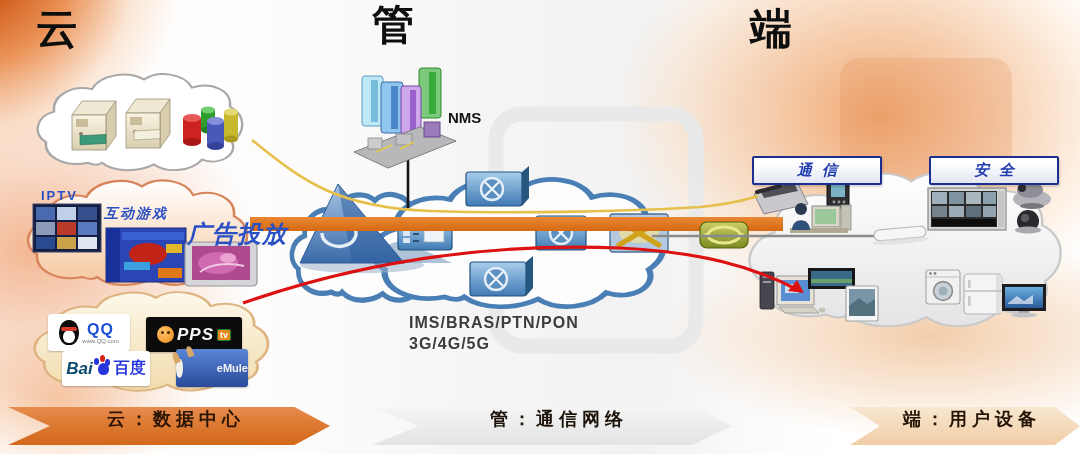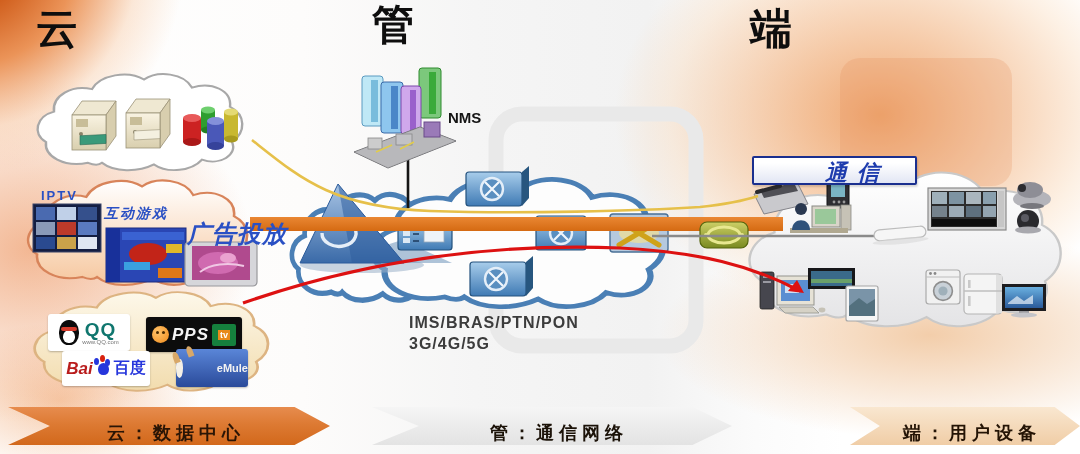--- a/index.html
+++ b/index.html
@@ -14,52 +14,51 @@
       radial-gradient(ellipse 340px 130px at 930px 335px,rgba(242,203,166,.95),rgba(255,255,255,0) 80%),
       linear-gradient(90deg,#fff 0%,#fdfcfb 28%,#f5f5f5 44%,#f2f2f2 60%,#fbfbfb 70%,#fff 78%);
   }
   .abs{position:absolute;}
   .big-title{font-family:"Liberation Serif",serif;font-weight:900;font-size:42px;color:#0e0e0e;line-height:1;}
   .blue-label{color:#2a50c4;font-weight:bold;}
   .italic{font-style:italic;}
   .cat-box{
     width:126px;height:25px;border:2px solid #1a2f8f;border-radius:2px;
     background:linear-gradient(180deg,#ffffff 20%,#e2e6f4 100%);
-    display:flex;align-items:flex-start;justify-content:center;
+    display:flex;align-items:center;justify-content:center;
     font-family:"Liberation Serif",serif;font-weight:bold;font-style:italic;
-    font-size:22px;letter-spacing:10px;color:#1e3cae;text-indent:10px;
+    font-size:15px;letter-spacing:10px;color:#1e3cae;text-indent:10px;
     box-shadow:1px 2px 2px rgba(0,0,0,.15);
-    padding-left:35px;
   }
   .banner{
-    top:407px;height:38px;display:flex;align-items:flex-end;justify-content:center;
+    top:407px;height:38px;display:flex;align-items:flex-start;justify-content:center;
     clip-path:polygon(0 0,89% 0,100% 50%,89% 100%,0 100%,13% 50%);
     font-family:"Liberation Serif",serif;font-weight:bold;font-size:18px;
     letter-spacing:5px;color:#2a1505;padding-left:14px;box-sizing:border-box;
   }
   .banner-cloud{left:8px;width:322px;background:linear-gradient(180deg,#e78c4e 0%,#dd7a33 45%,#d2681b 100%);}
   .banner-pipe{left:372px;width:360px;background:linear-gradient(180deg,#f5f5f5,#e3e3e3);color:#1b1208;}
   .banner-terminal{left:850px;width:230px;background:linear-gradient(180deg,#f9e7d0,#f0cda6);color:#241405;}
   .tech-text{font-weight:bold;font-size:16px;color:#3c3c3c;letter-spacing:1px;}
   
   .logo{display:flex;align-items:center;justify-content:center;gap:3px;border-radius:3px;box-shadow:0 1px 2px rgba(0,0,0,.25);}
   .logo-qq{left:48px;top:314px;width:82px;height:37px;background:#fff;}
   .qq-penguin{width:20px;height:25px;background:#0b0b0b;border-radius:48% 48% 46% 46%;position:relative;}
   .qq-penguin::after{content:"";position:absolute;left:4px;top:10px;width:12px;height:13px;background:#fff;border-radius:50% 50% 45% 45%;}
   .qq-penguin::before{content:"";position:absolute;left:2px;top:7px;width:16px;height:4px;background:#d43a2a;border-radius:2px;z-index:2;}
   .qq-text{display:flex;flex-direction:column;align-items:center;line-height:1;}
-  .qq-main{font-weight:900;font-size:19px;color:#0f766e;letter-spacing:1px;}
+  .qq-main{font-weight:900;font-size:16px;color:#1d4ed8;letter-spacing:1px;}
   .qq-sub{font-size:6px;color:#777;}
   .logo-pps{left:146px;top:317px;width:96px;height:35px;background:#0c0c0c;}
   .pps-face{width:17px;height:17px;border-radius:50%;background:radial-gradient(circle at 35% 35%,#ffc36a,#f08a1a);position:relative;}
   .pps-face::after{content:"";position:absolute;left:4px;top:5px;width:3px;height:3px;border-radius:50%;background:#4a2a00;box-shadow:6px 0 0 #4a2a00;}
   .pps-main{font-weight:900;font-style:italic;font-size:17px;color:#f5f5f5;letter-spacing:1px;}
-  .pps-tv{font-weight:bold;font-size:9px;color:#fff;background:#e88a1a;border:6px solid #15803d;border-radius:2px;padding:0 2px;line-height:10px;}
+  .pps-tv{font-weight:bold;font-size:9px;color:#fff;background:#e88a1a;border:1px solid #15803d;border-radius:2px;padding:0 2px;line-height:10px;}
   .logo-baidu{left:62px;top:351px;width:88px;height:35px;background:#fff;}
-  .baidu-latin{font-weight:900;font-style:italic;font-size:17px;color:#b91c1c;}
+  .baidu-latin{font-weight:900;font-style:italic;font-size:17px;color:#0c4a6e;}
   .paw{display:inline-block;width:11px;height:12px;background:#2636dc;border-radius:50% 50% 46% 46%;position:relative;margin:0 2px;}
   .paw::before{content:"";position:absolute;left:-4px;top:-5px;width:5px;height:7px;border-radius:50%;background:#2636dc;box-shadow:6px -3px 0 0 #d9220f,11px 1px 0 0 #2636dc;}
   .baidu-cn{font-weight:900;font-size:16px;color:#2636dc;}
   .logo-emule{left:176px;top:349px;width:72px;height:38px;background:linear-gradient(180deg,#5a86d8,#2a4a9a);gap:34px;}
   .emule-face{width:15px;height:19px;background:#f5f0e6;border-radius:50% 50% 60% 60%;position:relative;}
   .emule-face::before{content:"";position:absolute;top:-7px;left:-3px;width:6px;height:11px;background:#d8a868;border-radius:50% 50% 0 0;transform:rotate(-20deg);box-shadow:15px -1px 0 #d8a868;}
   .emule-text{font-weight:bold;font-size:11px;color:#f2f2f2;}
 </style>
 </head>
 <body>
@@ -380,20 +379,23 @@
     <span class="baidu-cn">百度</span>
   </div>
   <div class="abs logo logo-emule">
     <span class="emule-face"></span>
     <span class="emule-text">eMule</span>
   </div>
 
   <div class="abs cat-box" style="left:752px;top:156px">
     <span>通信</span>
   </div>
+  <div class="abs cat-box" style="left:929px;top:156px">
+    <span>安全</span>
+  </div>
 
   <div class="abs banner banner-cloud">
     <span>云：数据中心</span>
   </div>
   <div class="abs banner banner-pipe">
     <span>管：通信网络</span>
   </div>
   <div class="abs banner banner-terminal">
     <span>端：用户设备</span>
   </div>

